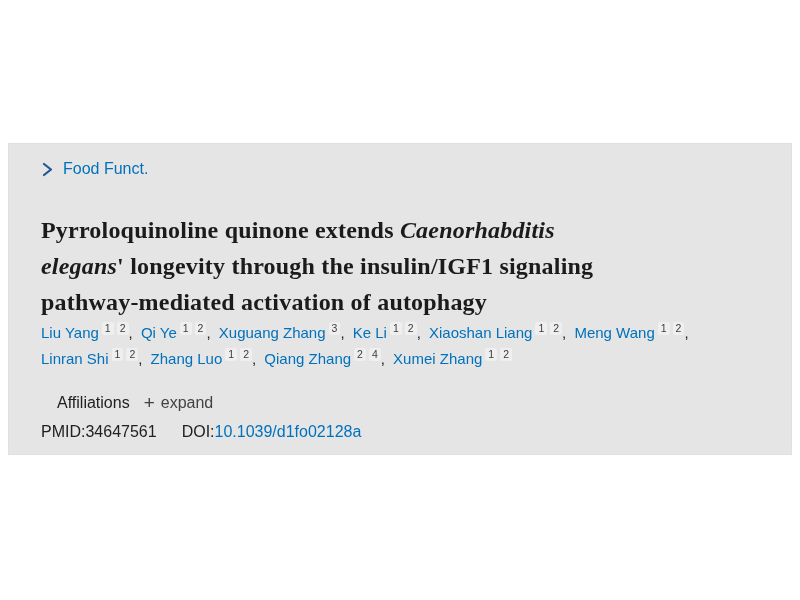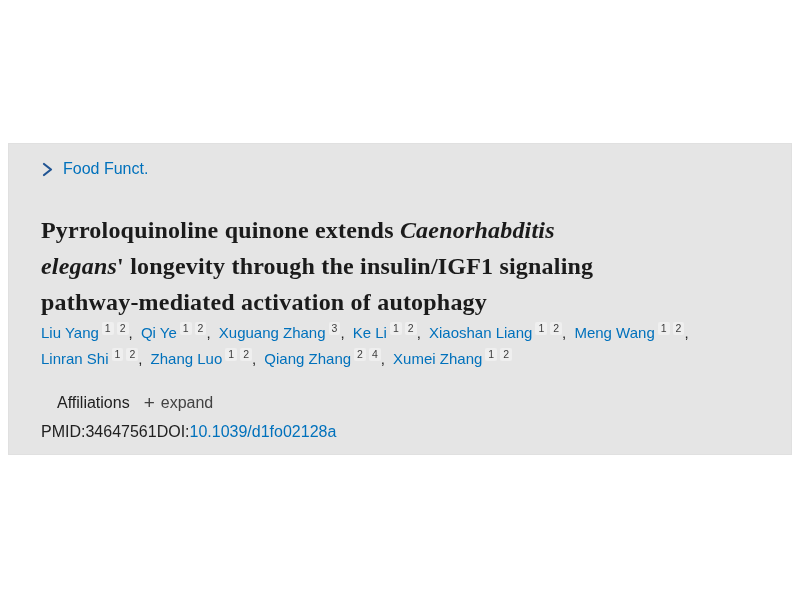--- a/index.html
+++ b/index.html
@@ -79,21 +79,21 @@
   }
   .plus-glyph { font-size: 19px; font-weight: 400; margin-right: 6px; color: #424242; }
 
   
   .ids-row {
     margin-top: 9px;
     font-size: 16px;
     color: #212121;
   }
   .ids-row .pmid-value { }
-  .ids-row .doi-label { margin-left: 0; }
+  .ids-row .doi-label { margin-left: 25px; }
   .doi-link { color: #0071bc; text-decoration: none; cursor: pointer; }
 </style>
 </head>
 <body>
 
 <div class="card">
 
   <div class="citation-row">
     <span class="chevron">
       <svg width="13" height="15" viewBox="0 0 13 15">

